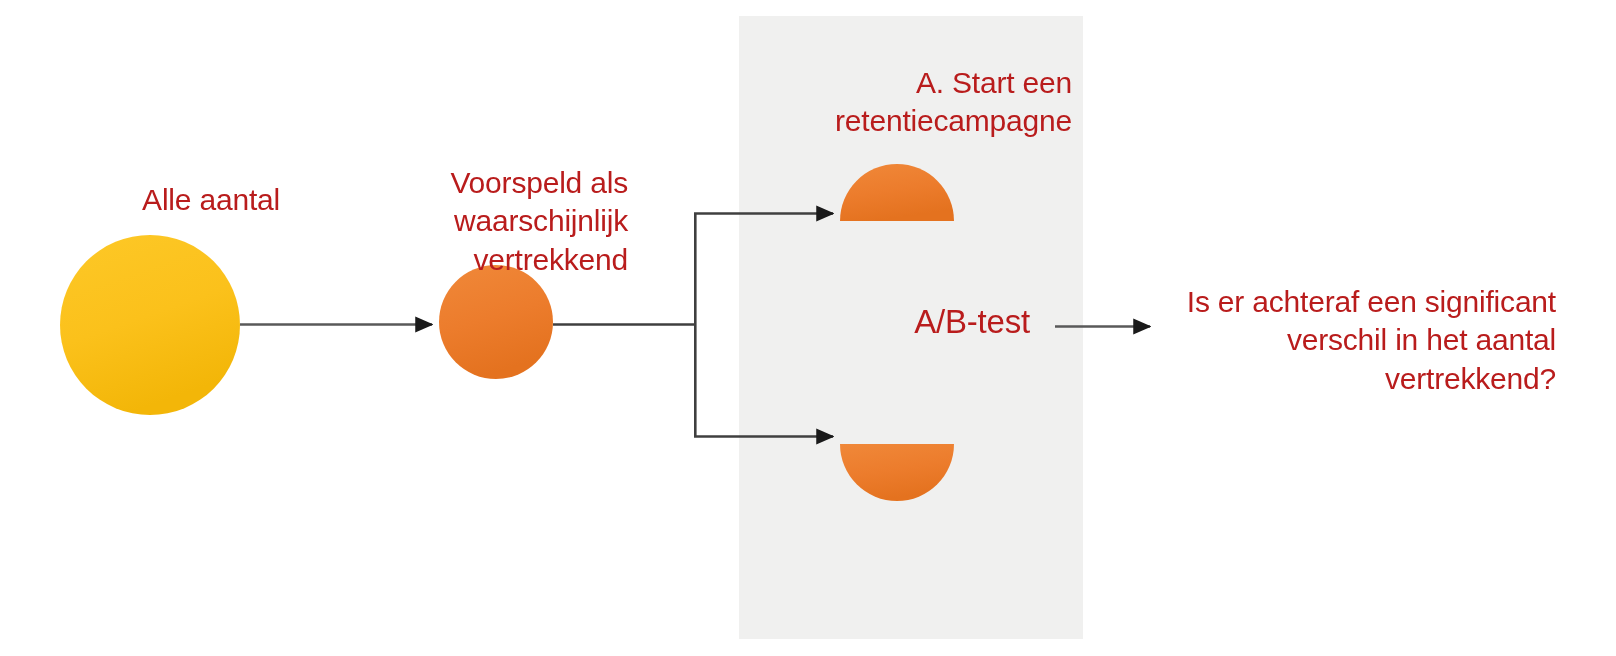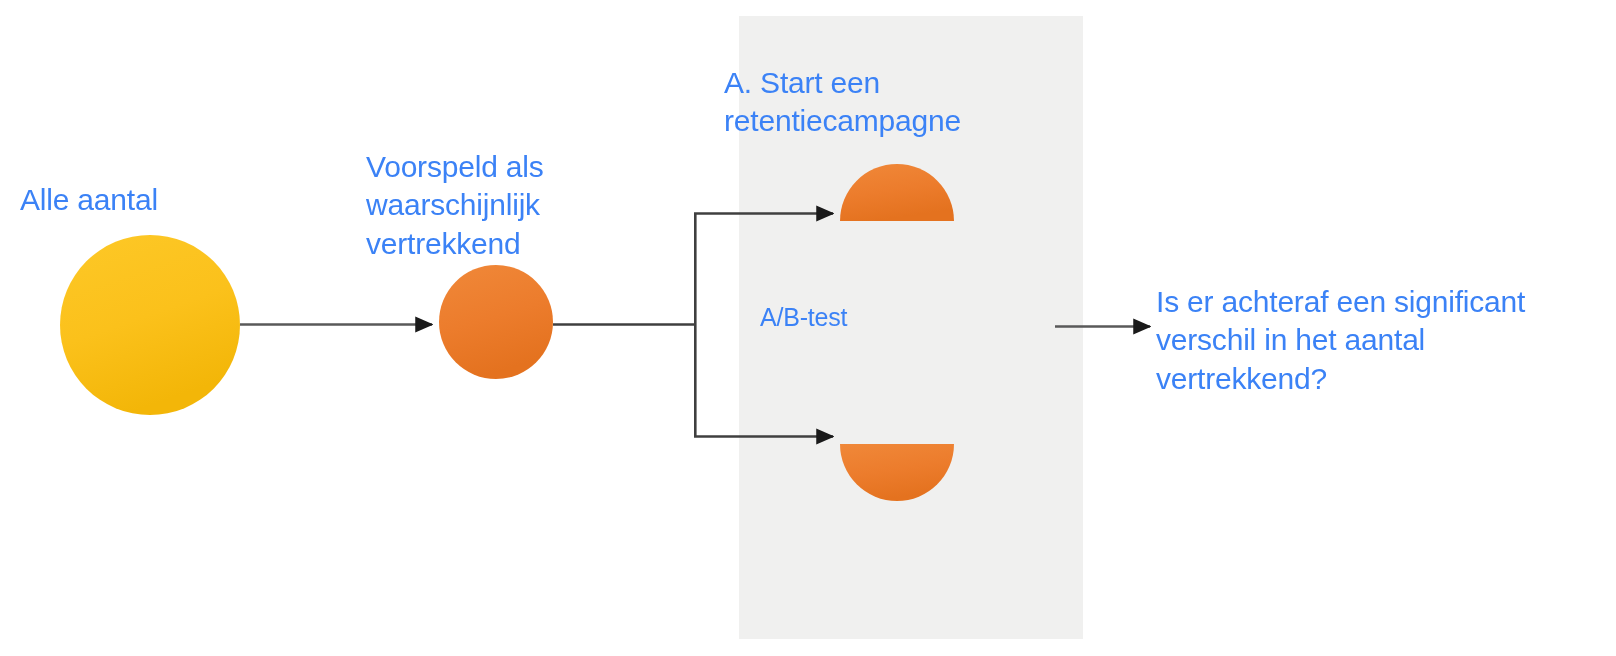--- a/index.html
+++ b/index.html
@@ -19,48 +19,48 @@
   }
   #svg-layer {
     position: absolute;
     left: 0;
     top: 0;
     width: 1616px;
     height: 656px;
   }
   .label {
     position: absolute;
-    color: #3b82f6;
+    color: #b91c1c;
     font-family: "Liberation Sans", sans-serif;
     font-size: 30px;
     line-height: 1.28;
-    text-align: left;
+    text-align: right;
     white-space: pre-line;
     letter-spacing: -0.2px;
   }
   #label-all-customers {
     left: 20px;
     top: 181px;
     width: 260px;
   }
   #label-predicted {
     left: 366px;
-    top: 148px;
+    top: 164px;
     width: 262px;
   }
   #label-option-a {
     left: 724px;
     top: 64px;
     width: 348px;
   }
   #label-ab-test {
     left: 760px;
     top: 301px;
     width: 270px;
-    font-size: 25px;
+    font-size: 33px;
   }
   #label-option-b {
     left: 724px;
     top: 513px;
     width: 348px;
   }
   #label-question {
     left: 1156px;
     top: 283px;
     width: 400px;

